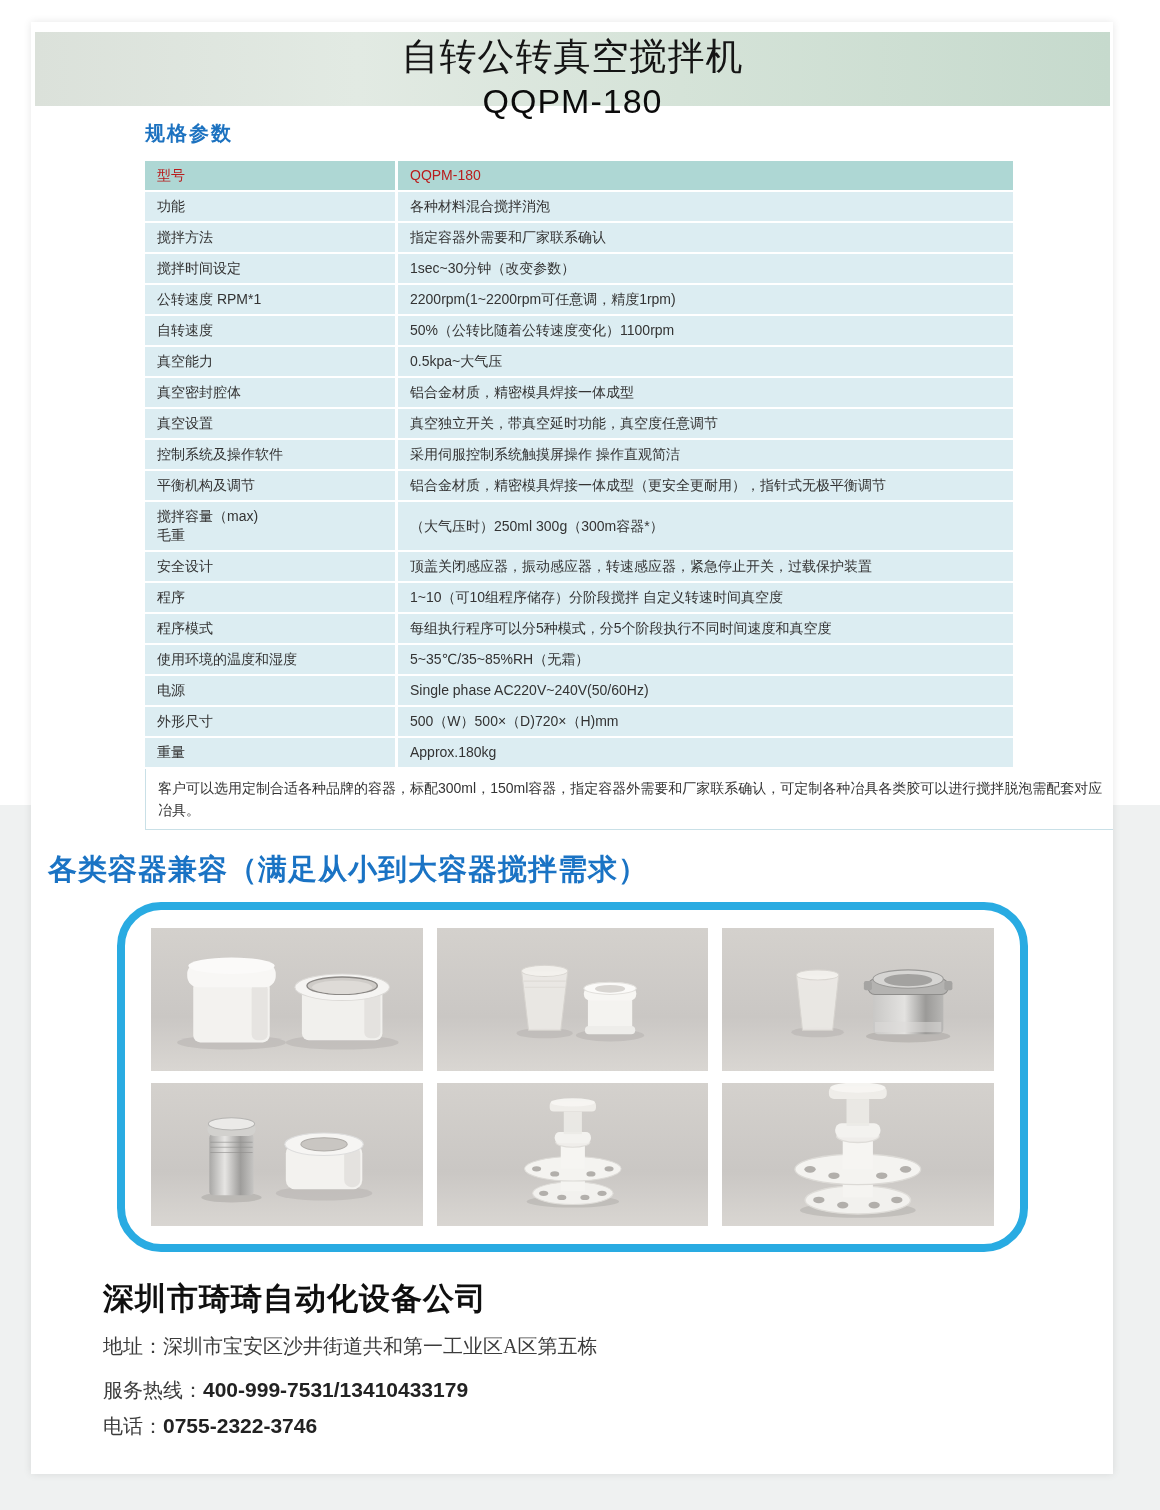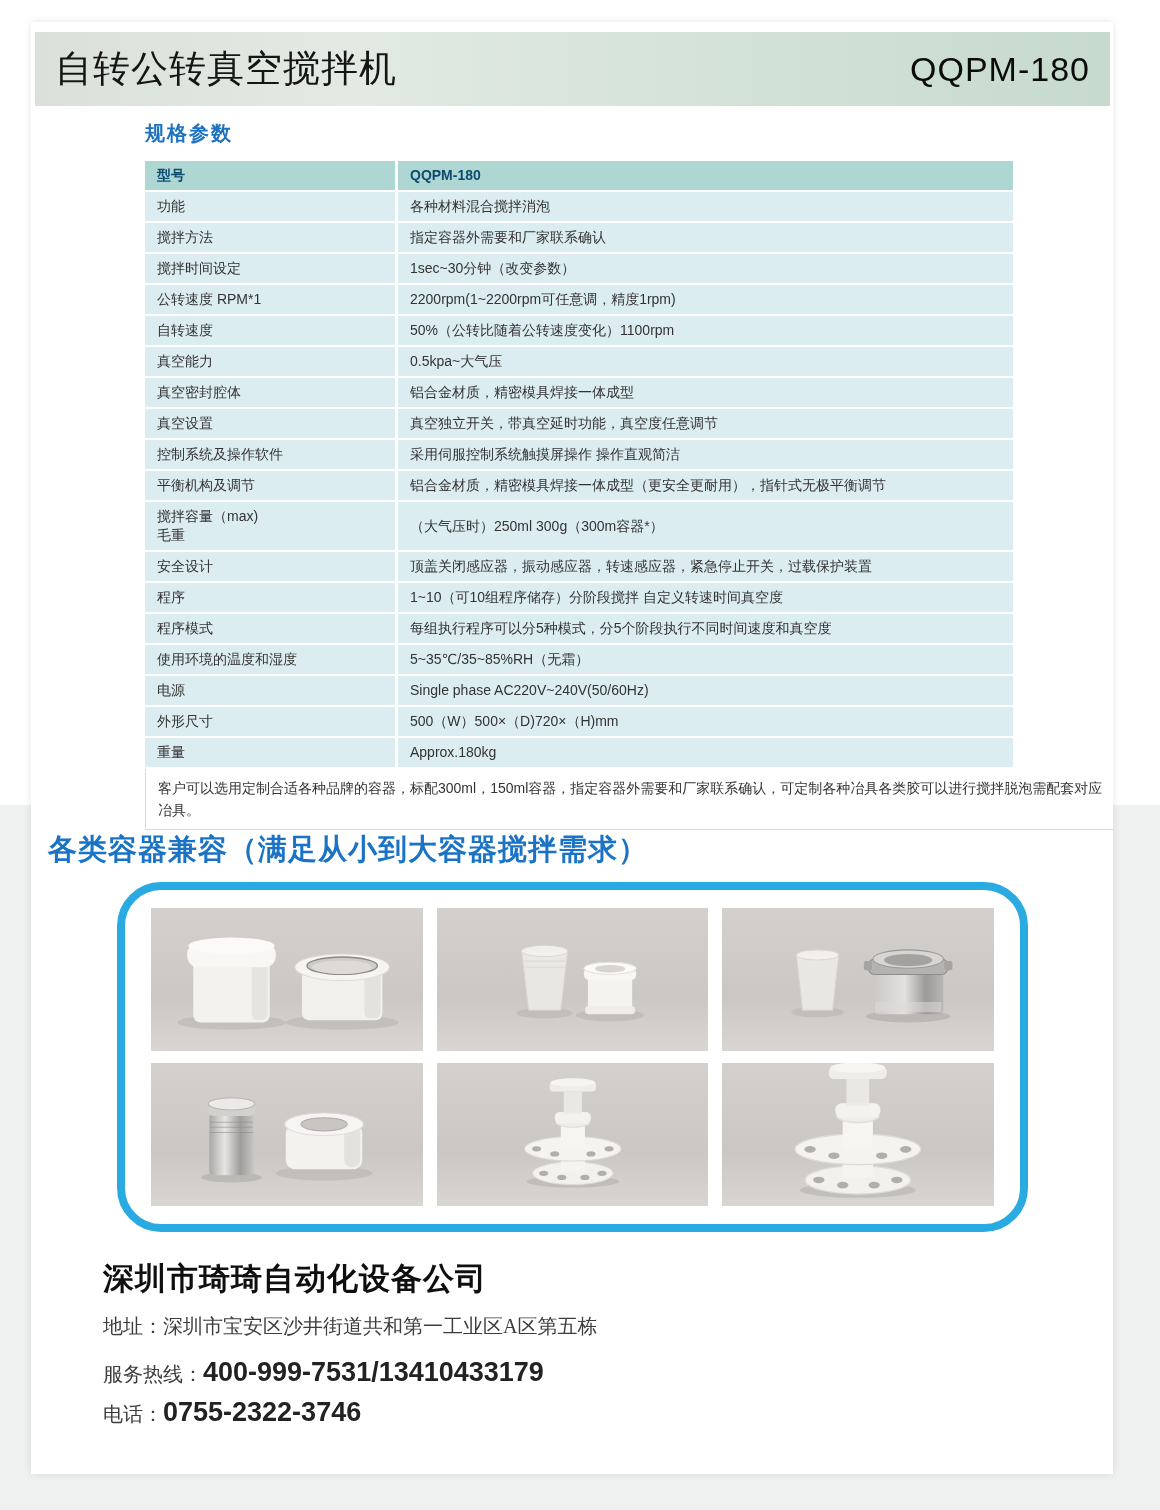--- a/index.html
+++ b/index.html
@@ -11,44 +11,44 @@
   .lower-bg{position:absolute;left:0;top:805px;width:1160px;height:705px;background:#eff1f1;}
   .card{
     position:absolute;left:31px;top:22px;width:1082px;height:1452px;background:#ffffff;
     box-shadow:0 0 8px rgba(0,0,0,0.10);box-sizing:border-box;overflow:hidden;
   }
   
   .banner{
     margin:10px 3px 0 4px;height:74px;
     background:linear-gradient(90deg,#dbe1da 0%,#e2eae3 30%,#d5e3d8 60%,#c6dacd 100%);
     display:flex;align-items:center;justify-content:space-between;
-    padding:0 20px 0 20px;box-sizing:border-box;
+    padding:0 20px 0 20px;box-sizing:border-box;flex-direction:column;
   }
   .banner-title{
     font-family:"Liberation Serif","DejaVu Serif",serif;
     font-size:37px;color:#151515;letter-spacing:1px;
   }
   .banner-model{font-size:34px;color:#0b0b0b;letter-spacing:1px;}
   
   .sec1-title{
     margin:14px 0 0 114px;font-size:20px;font-weight:bold;color:#1c72c0;letter-spacing:2px;
   }
   .sec2-title{
-    margin:0 0 0 17px;font-family:"Liberation Serif","DejaVu Serif",serif;
+    margin:20px 0 0 17px;font-family:"Liberation Serif","DejaVu Serif",serif;
     font-size:29px;font-weight:bold;color:#1a73c4;letter-spacing:1px;
   }
   
   table.specs{
     margin:12px 0 0 111px;width:874px;table-layout:fixed;
     border-collapse:separate;border-spacing:3px 2px;background:#ffffff;
   }
   table.specs th,table.specs td{
     font-size:14px;line-height:19px;padding:5px 12px;text-align:left;vertical-align:middle;
   }
-  table.specs th{background:#aed7d4;color:#0c4a6e;font-weight:bold;}
+  table.specs th{background:#aed7d4;color:#b91c1c;font-weight:normal;}
   table.specs td{background:#dcedf2;color:#333333;}
   .c-label{width:226px;white-space:pre-line;}
   .note-box{
     margin:0 0 0 114px;width:973px;box-sizing:border-box;
     border:1px solid #c9e0e7;border-top:none;background:#ffffff;
     padding:8px 12px;font-size:14px;line-height:22px;color:#333333;
   }
   
   .gallery{
     margin:12px 0 0 86px;width:911px;height:350px;box-sizing:border-box;
@@ -63,21 +63,21 @@
   .photo svg{display:block;width:100%;height:100%;}
   
   .footer{margin:26px 0 0 72px;color:#1a1a1a;}
   .company{
     font-family:"Liberation Serif","DejaVu Serif",serif;
     font-size:31px;font-weight:bold;color:#0f0f0f;letter-spacing:1px;
   }
   .f-line{margin-top:13px;font-size:20px;color:#3c3c3c;}
   .f-label{font-family:"Liberation Serif","DejaVu Serif",serif;color:#3c3c3c;}
   .f-serif{font-family:"Liberation Serif","DejaVu Serif",serif;color:#3c3c3c;}
-  .f-num{font-family:"Liberation Sans","DejaVu Sans",sans-serif;font-weight:bold;color:#222;font-size:27px;}
+  .f-num{font-family:"Liberation Sans","DejaVu Sans",sans-serif;font-weight:bold;color:#222;font-size:21px;}
   .f-gap{margin-top:17px;}
 </style>
 </head>
 <body>
 
 <div class="lower-bg"></div>
 
 <div class="card">
 
   <div class="banner">

